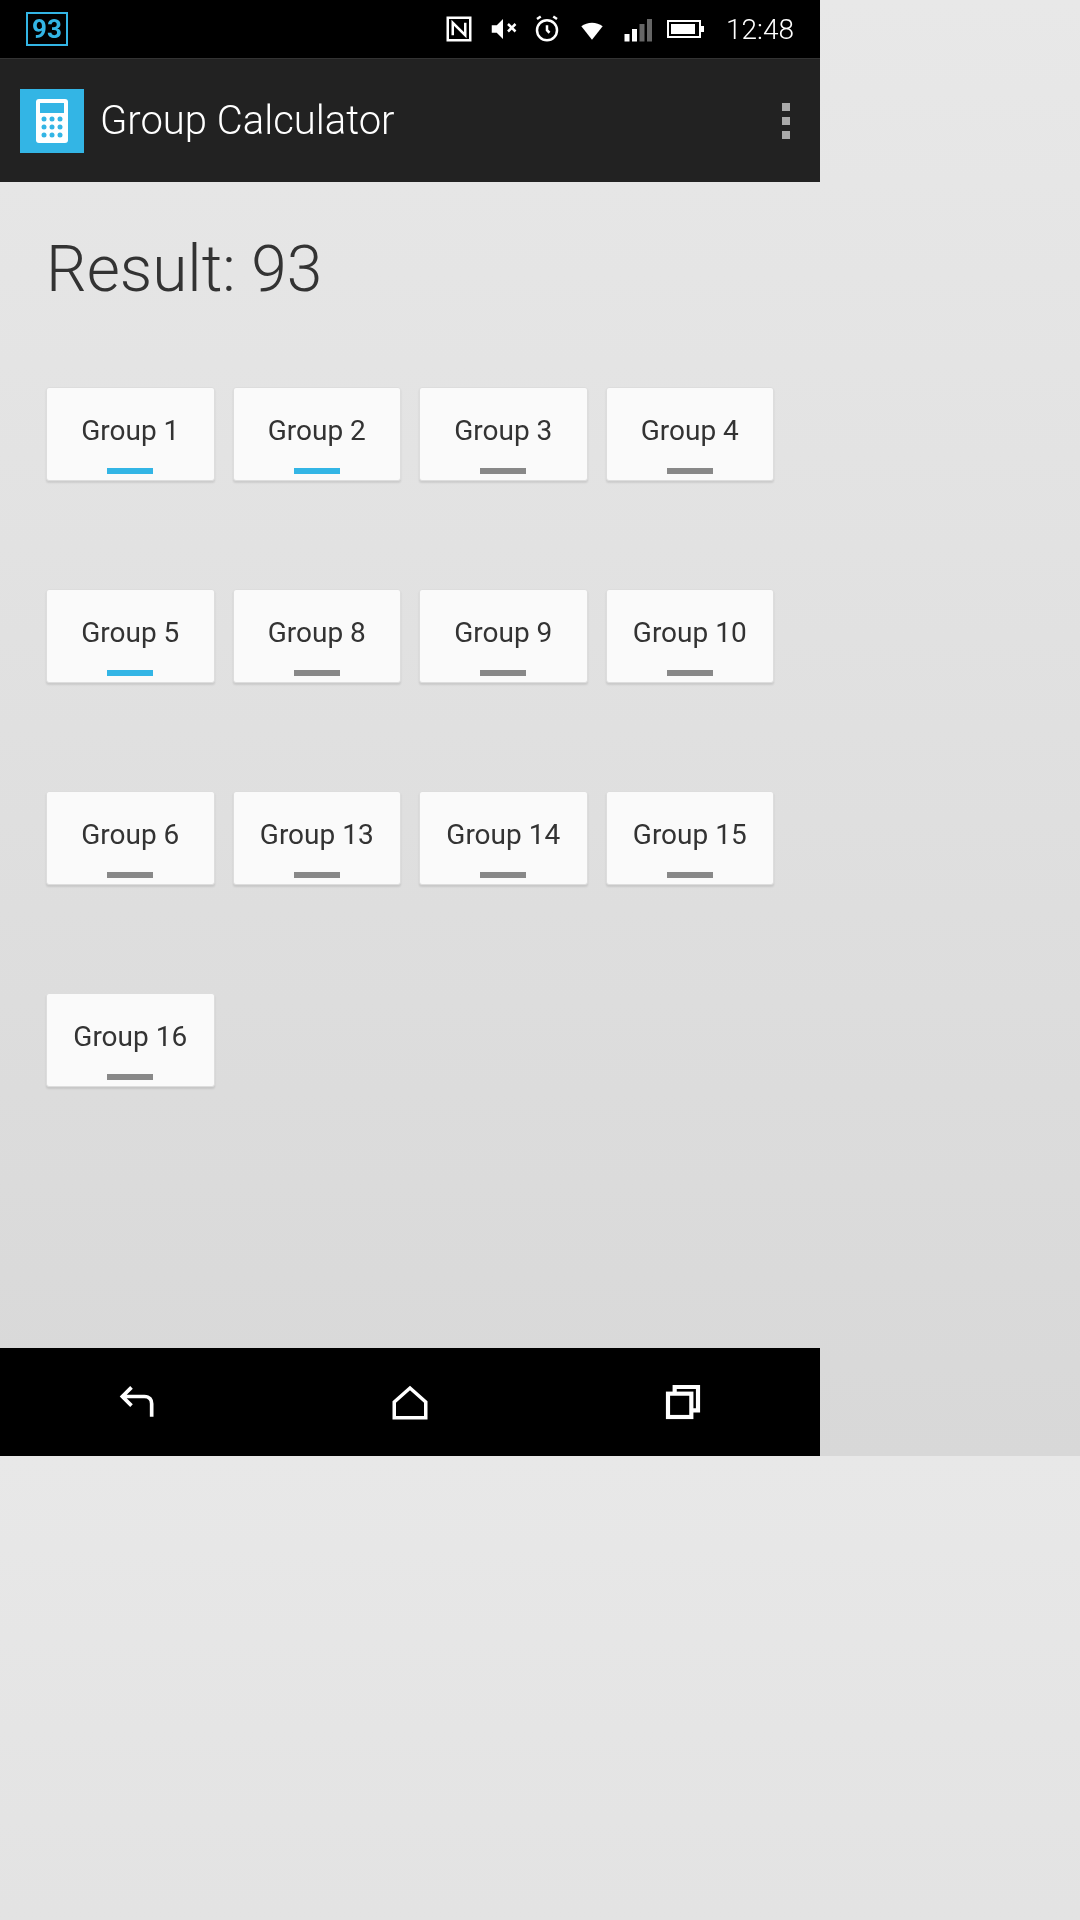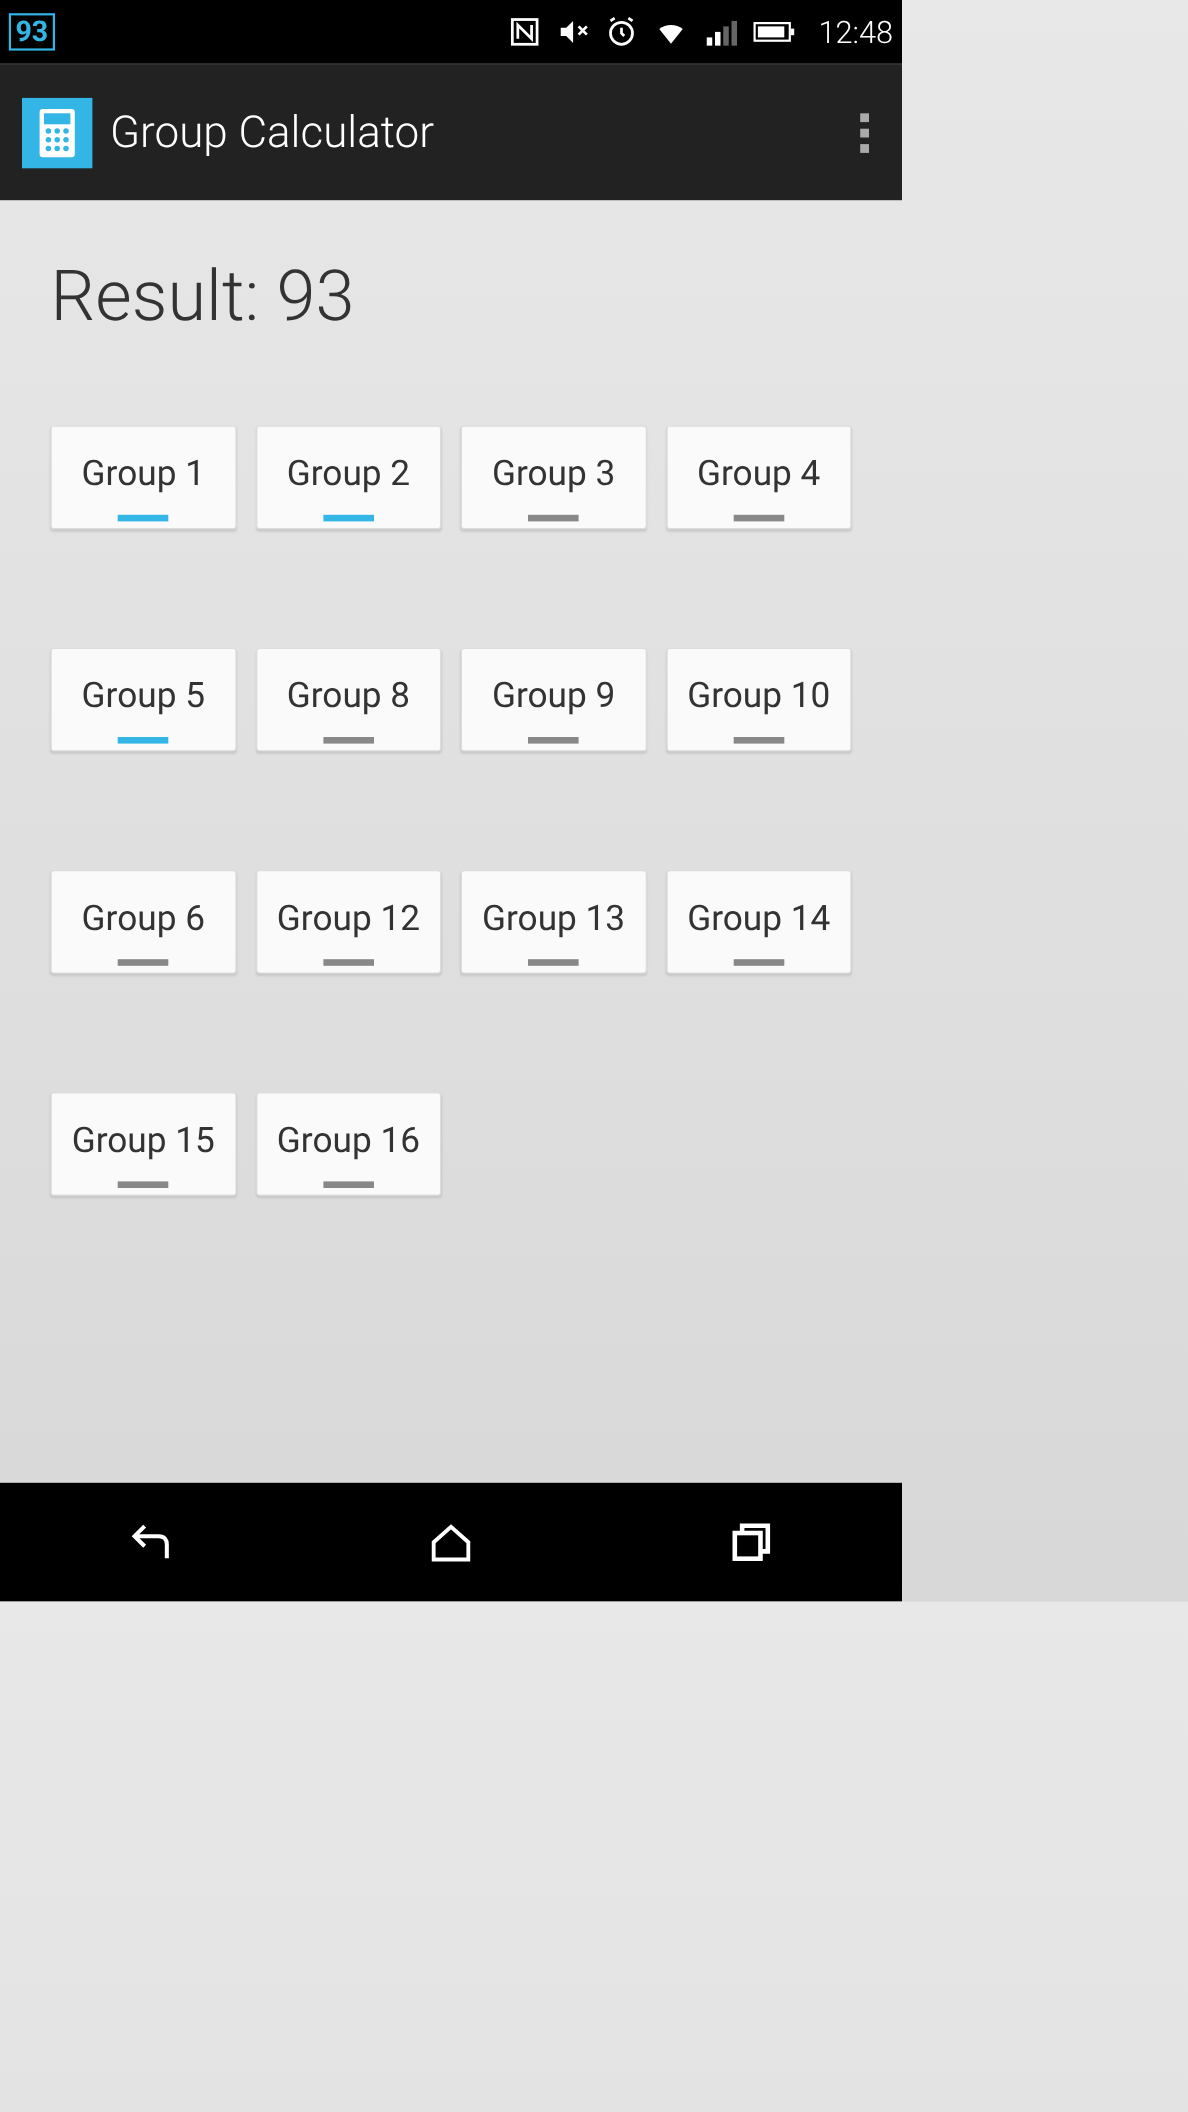--- a/index.html
+++ b/index.html
@@ -14,21 +14,21 @@
       font-family: 'Roboto', 'Helvetica Neue', Arial, sans-serif;
       position: relative;
       overflow: hidden;
     }
     .status-bar {
       height: 58px;
       background: #000;
       display: flex;
       align-items: center;
       justify-content: space-between;
-      padding: 0 8px;
+      padding: 0 26px;
       color: #fff;
     }
     .status-left {
       display: flex;
       align-items: center;
       gap: 8px;
     }
     .status-badge {
       border: 2px solid #33b5e5;
       color: #33b5e5;
@@ -107,21 +107,21 @@
       border-radius: 3px;
       height: 94px;
       display: flex;
       flex-direction: column;
       align-items: center;
       justify-content: center;
       position: relative;
       box-shadow: 0 2px 2px rgba(0,0,0,0.1);
     }
     .group-label {
-      font-size: 32px;
+      font-size: 28px;
       color: #333;
       margin-top: -8px;
     }
     .indicator {
       position: absolute;
       bottom: 6px;
       width: 46px;
       height: 6px;
       background: #888;
     }
@@ -254,24 +254,20 @@
       </div>
       <div class="group-card">
         <div class="group-label">Group 10</div>
         <div class="indicator"></div>
       </div>
       <div class="group-card">
         <div class="group-label">Group 6</div>
         <div class="indicator"></div>
       </div>
       <div class="group-card">
-        <div class="group-label">Group 12</div>
-        <div class="indicator"></div>
-      </div>
-      <div class="group-card">
         <div class="group-label">Group 13</div>
         <div class="indicator"></div>
       </div>
       <div class="group-card">
         <div class="group-label">Group 14</div>
         <div class="indicator"></div>
       </div>
       <div class="group-card">
         <div class="group-label">Group 15</div>
         <div class="indicator"></div>

